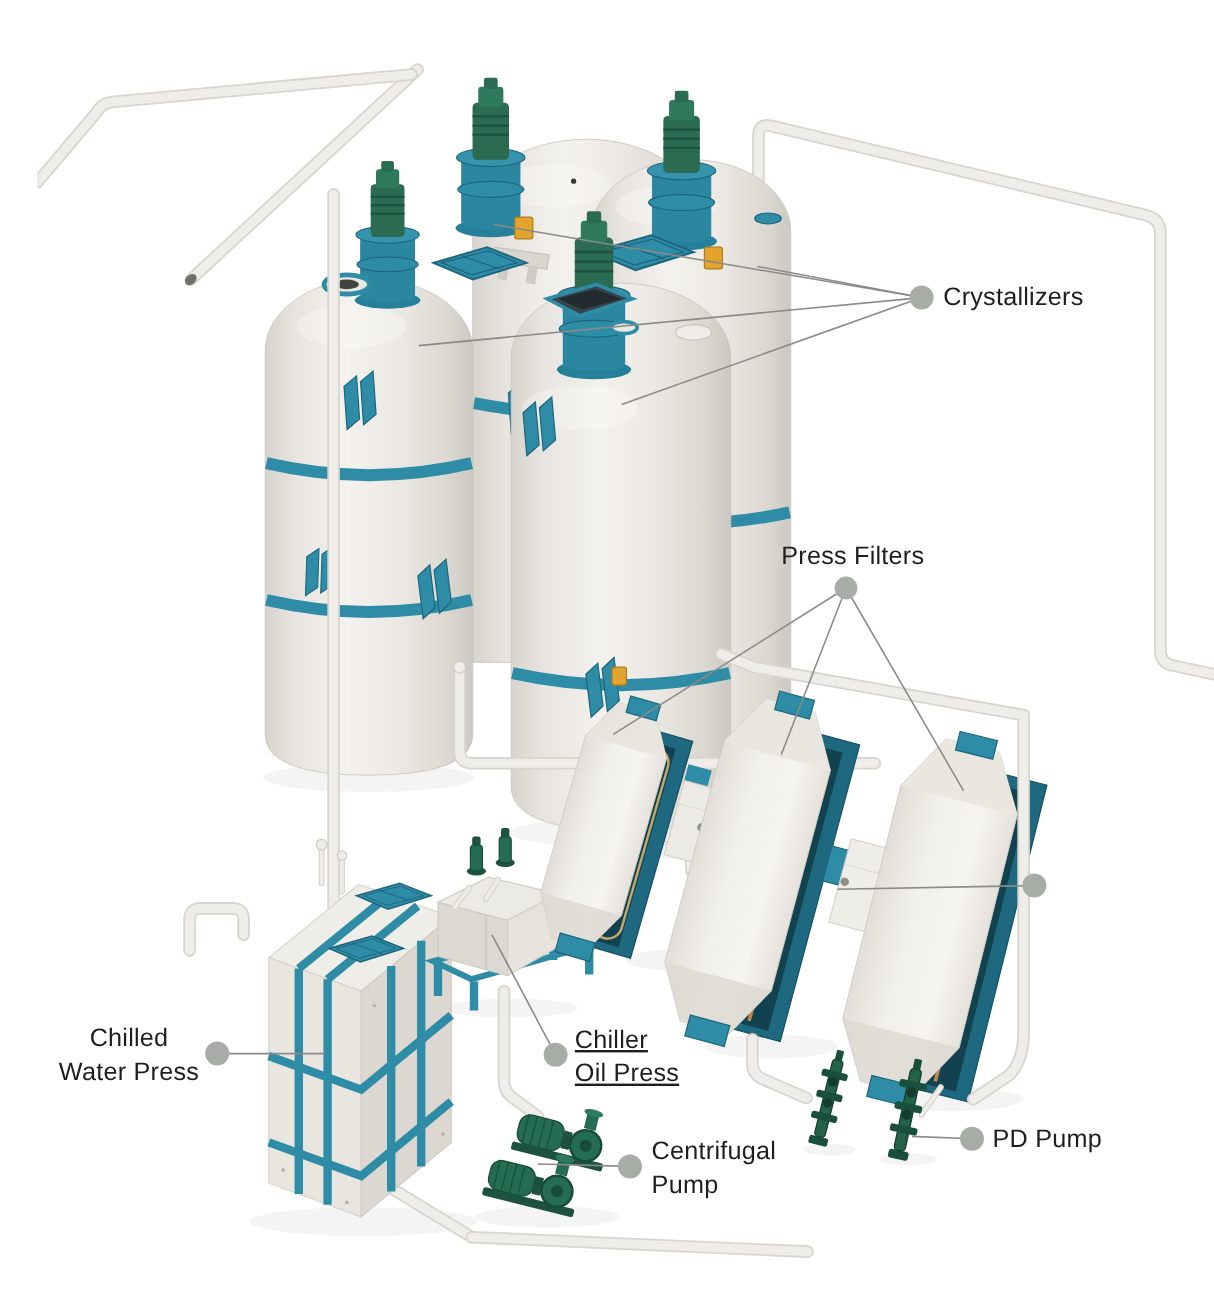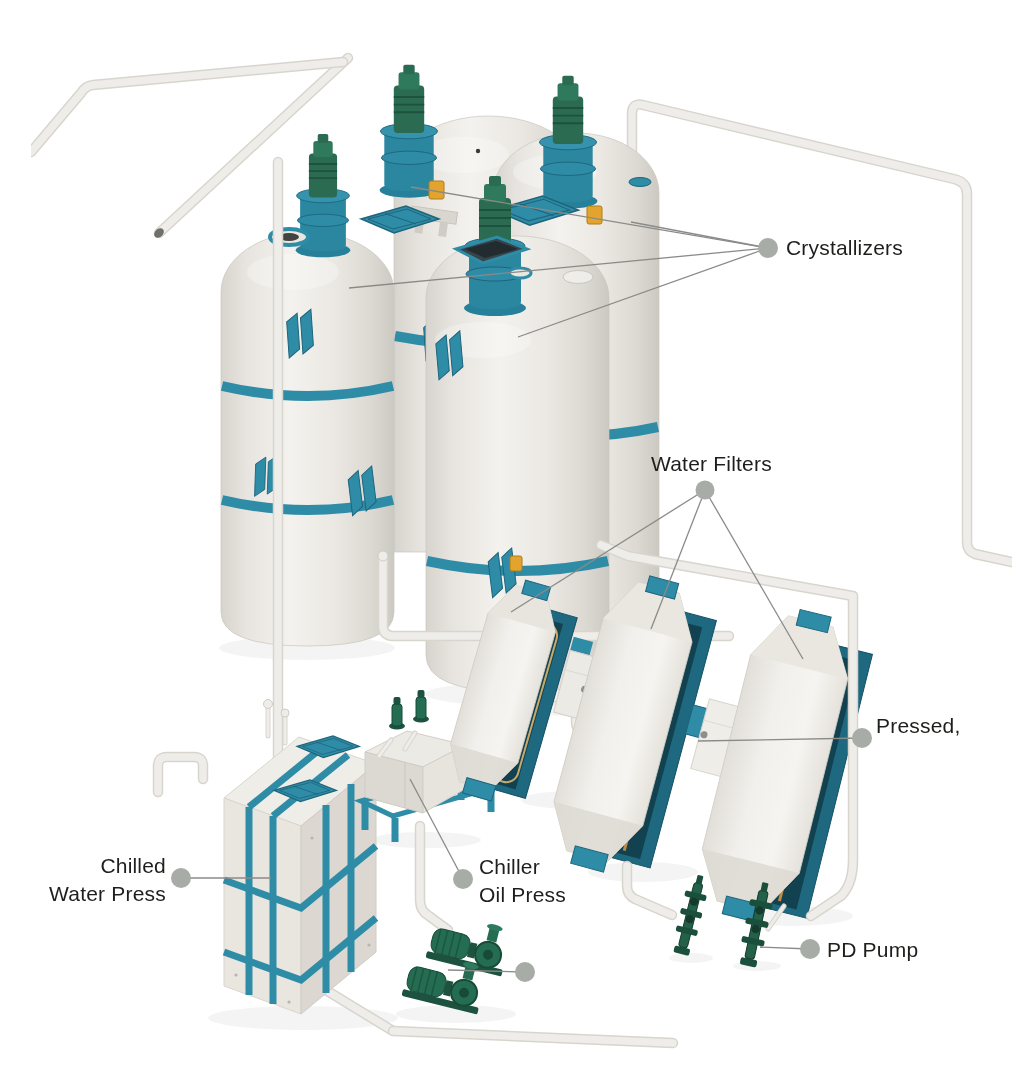--- a/index.html
+++ b/index.html
@@ -2,21 +2,21 @@
 <html style="--teal: #2e8ca6; --teal_dark: #1d657c; --motor_green: #2a6b52; --pump_green: #236149; --tank_white: #e9e6e1; --pipe_white: #efede9; --accent_orange: #e2a42c; --leader_line: #8a8a88; --leader_dot: #a8aca7; --label_text: #1e1e1c; --background: #ffffff;"><head>
 <meta charset="utf-8">
 <style>
   html,body{margin:0;padding:0;background:var(--background,#ffffff);}
   .stage{position:relative;width:1012px;height:1080px;overflow:hidden;
          font-family:"Liberation Sans",sans-serif;background:var(--background,#ffffff);margin-left:31px;}
   .stage svg{position:absolute;left:0;top:0;}
   .lbl{position:absolute;font-size:21px;line-height:28px;color:var(--label_text,#1e1e1c);
        letter-spacing:.2px;white-space:nowrap;}
   .lbl span{display:block;}
-  .lbl.right{text-align:right;}
+  .lbl.right{text-align:center;}
   
   .teal{fill:var(--teal,#2e8ca6);}
   .tealS{stroke:var(--teal_dark,#1d657c);stroke-width:1;}
   .band{stroke:var(--teal,#2e8ca6);stroke-width:10;fill:none;}
   .strap{stroke:var(--teal,#2e8ca6);stroke-width:7;fill:none;}
   .orange{fill:var(--accent_orange,#e2a42c);stroke:#b07d1e;stroke-width:1;}
   .pipeU{stroke:#d8d5cd;stroke-width:10.5;fill:none;stroke-linecap:round;stroke-linejoin:round;}
   .pipeO{stroke:var(--pipe_white,#efede9);stroke-width:7.5;fill:none;stroke-linecap:round;stroke-linejoin:round;}
   .pipeUt{stroke:#d8d5cd;stroke-width:5;fill:none;stroke-linecap:round;}
   .pipeOt{stroke:var(--pipe_white,#efede9);stroke-width:3;fill:none;stroke-linecap:round;}
@@ -337,35 +337,38 @@
       <circle class="ldot" cx="779" cy="949" r="10"></circle>
     </g>
   </g>
 </svg>
 
   <div class="lbl" style="left:755px;top:234px;">
     <span>Crystallizers</span>
   </div>
 
   <div class="lbl" style="left:620px;top:450px;">
-    <span>Water Filters</span>
+    <span>Press Filters</span>
   </div>
 
   <div class="lbl" style="left:845px;top:711px;line-height:30px;">
-    <span>Pressed,</span>
   </div>
 
   <div class="lbl right" style="left:18px;top:852px;width:117px;">
     <span>Chilled</span>
     <span>Water Press</span>
   </div>
 
-  <div class="lbl" style="left:448px;top:853px;">
+  <div class="lbl" style="left:448px;top:853px;text-decoration:underline;">
     <span>Chiller</span>
     <span>Oil Press</span>
   </div>
 
+  <div class="lbl" style="left:512px;top:946px;">
+    <span>Centrifugal</span>
+    <span>Pump</span>
+  </div>
 
   <div class="lbl" style="left:796px;top:936px;">
     <span>PD Pump</span>
   </div>
 
 </div>
 
 </body></html>

